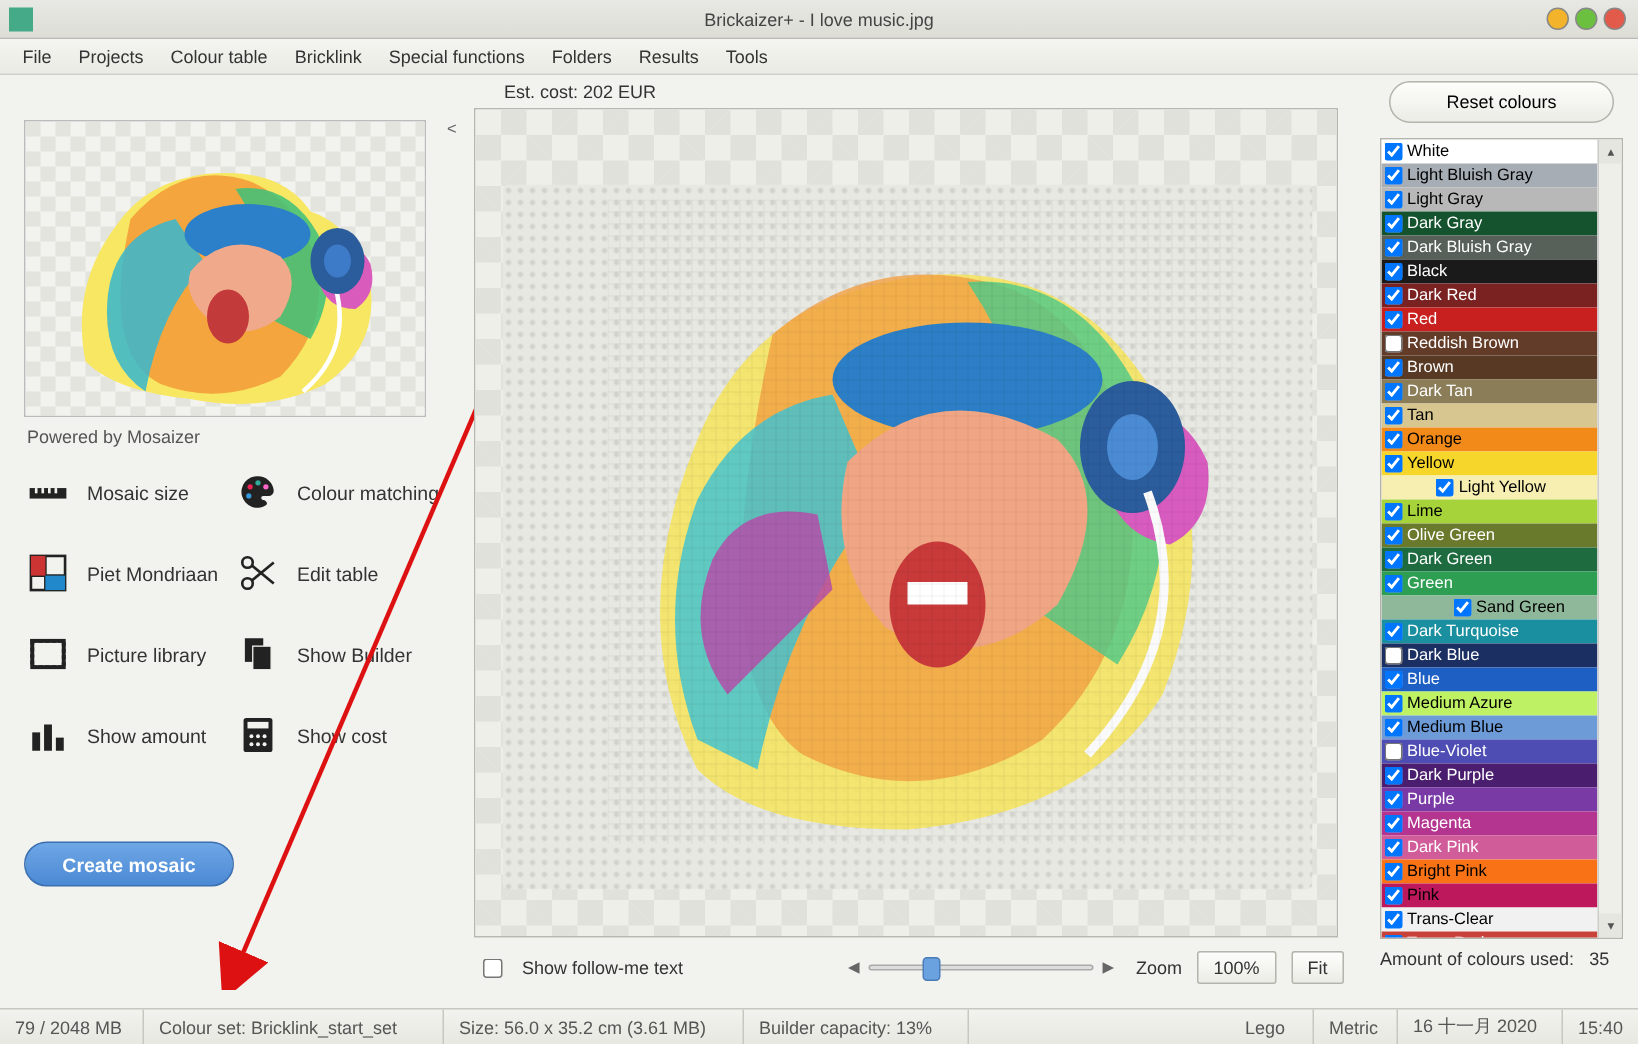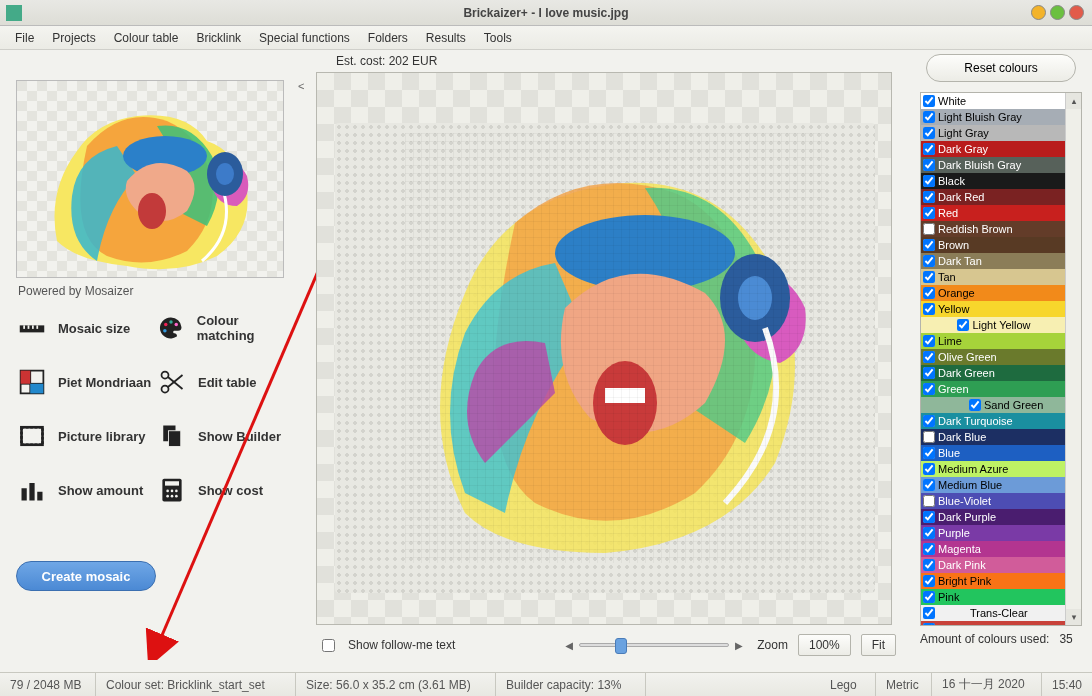--- a/index.html
+++ b/index.html
@@ -1,29 +1,29 @@
 <!DOCTYPE html>
 <html><head>
 <meta charset="utf-8">
 <style>
 * { box-sizing: border-box; }
 body { margin:0; font-family: "Segoe UI", Tahoma, sans-serif; font-size:12px; background:#f2f2ee; width:1092px; height:696px; overflow:hidden; position:relative; color:#333;}
 .titlebar { height:26px; background:linear-gradient(#e8e8e4,#ddddd6); border-bottom:1px solid #bbb; display:flex; align-items:center; justify-content:center; position:relative;}
 .titlebar .app-icon { position:absolute; left:6px; top:5px; width:16px; height:16px; background:#4a8; }
-.titlebar .title { font-weight:bold; font-size:12px; color:#444;}
+.titlebar .title { font-weight:normal; font-size:12px; color:#444;}
 .winbtns { position:absolute; right:8px; top:5px; display:flex; gap:4px;}
 .winbtns span { width:15px; height:15px; border-radius:50%; display:block; border:1px solid #888;}
 .menubar { height:24px; background:linear-gradient(#f4f4f0,#ebebe5); border-bottom:1px solid #cfcfca; display:flex; align-items:center; padding:0 6px; gap:0;}
 .menubar span { padding:3px 9px; cursor:default;}
 .content { position:relative; height:616px; background:#f2f2ee; }
 .leftpanel { position:absolute; left:16px; top:30px; width:276px;}
 .thumb { width:268px; height:198px; border:1px solid #bbb; background:#fff; position:relative; overflow:hidden;}
 .thumb svg { display:block; }
 .powered { margin:6px 0 14px 2px; color:#555;}
-.tools { display:grid; grid-template-columns:140px 140px; row-gap:22px; column-gap:0; margin-top:10px;font-weight:bold;}
+.tools { display:grid; grid-template-columns:140px 140px; row-gap:22px; column-gap:0; margin-top:10px;}
 .tool { display:flex; align-items:center; gap:10px; cursor:default; }
 .tool .ticon { width:32px; height:32px; display:flex; align-items:center; justify-content:center; color:#222;}
 .tool .tlabel { font-size:13px; color:#333;}
 .cmosaic { margin-top:55px; }
 .cmosaic button { width:140px; height:30px; border-radius:15px; border:1px solid #3b6fb0; background:linear-gradient(#6fa7e6,#4b89d4); color:#fff; font-weight:bold; font-size:13px; cursor:pointer;}
 .arrow { position:absolute; pointer-events:none; }
 .centerpanel { position:absolute; left:296px; top:2px; width:600px; }
 .collapse { position:absolute; left:298px; top:30px; width:10px; height:14px; font-size:11px; color:#666;}
 .est { margin:2px 0 4px 40px; font-size:12px; color:#333;}
 .canvas { width:576px; height:553px; margin-left:20px; border:1px solid #b8b8b0; background:#fff; position:relative; overflow:hidden;}
@@ -277,21 +277,21 @@
             <span>White</span>
           </div>
           <div class="citem" style="background: rgb(166, 173, 181); color: rgb(0, 0, 0);">
             <input type="checkbox" checked="" style="">
             <span>Light Bluish Gray</span>
           </div>
           <div class="citem" style="background: rgb(184, 184, 184); color: rgb(0, 0, 0);">
             <input type="checkbox" checked="" style="">
             <span>Light Gray</span>
           </div>
-          <div class="citem" style="background: #b91c1c; color: rgb(255, 255, 255);">
+          <div class="citem" style="background: #14532d; color: rgb(255, 255, 255);">
             <input type="checkbox" checked="" style="">
             <span>Dark Gray</span>
           </div>
           <div class="citem" style="background: rgb(87, 97, 90); color: rgb(255, 255, 255);">
             <input type="checkbox" checked="" style="">
             <span>Dark Bluish Gray</span>
           </div>
           <div class="citem" style="background: rgb(26, 26, 26); color: rgb(255, 255, 255);">
             <input type="checkbox" checked="" style="">
             <span>Black</span>
@@ -389,25 +389,25 @@
             <span>Magenta</span>
           </div>
           <div class="citem" style="background: rgb(209, 92, 154); color: rgb(255, 255, 255);">
             <input type="checkbox" checked="" style="">
             <span>Dark Pink</span>
           </div>
           <div class="citem" style="background: #f97316; color: rgb(0, 0, 0);">
             <input type="checkbox" checked="" style="">
             <span>Bright Pink</span>
           </div>
-          <div class="citem" style="background: #22c55e; color: rgb(0, 0, 0); align-items: center;">
+          <div class="citem" style="background: #be185d; color: rgb(0, 0, 0); align-items: center;">
             <input type="checkbox" checked="" style="">
             <span>Pink</span>
           </div>
-          <div class="citem" style="background: rgb(241, 241, 241); color: rgb(0, 0, 0); gap: 32px;">
+          <div class="citem" style="background: rgb(241, 241, 241); color: rgb(0, 0, 0);">
             <input type="checkbox" checked="" style="">
             <span>Trans-Clear</span>
           </div>
           <div class="citem" style="background: rgb(200, 66, 58); color: rgb(255, 255, 255);">
             <input type="checkbox" checked="" style="">
             <span>Trans-Red</span>
           </div>
         </div>
       <div class="scrollbar">
         <div class="sarrow" style="top:0">▴</div>

